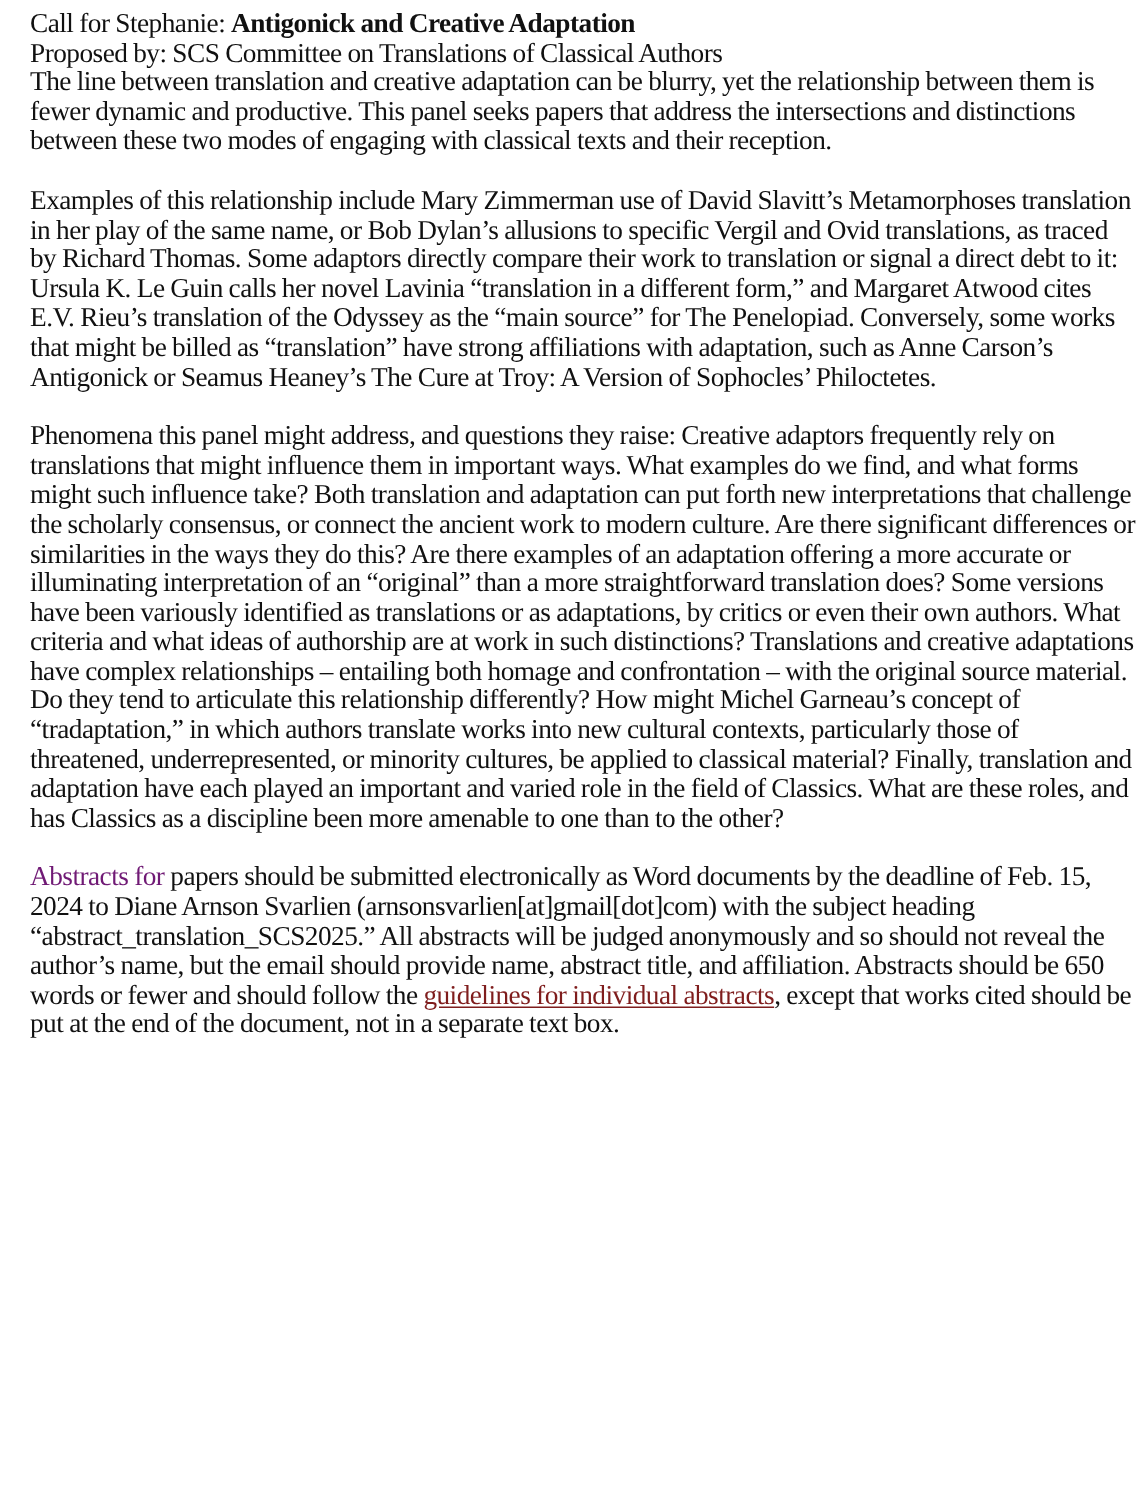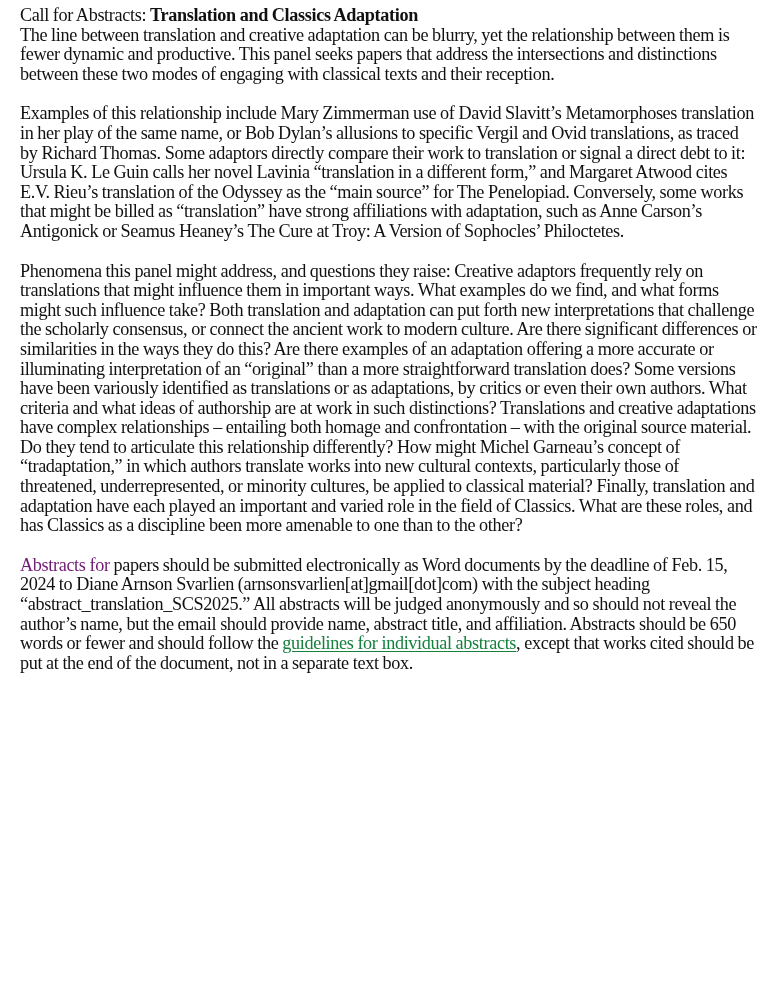--- a/index.html
+++ b/index.html
@@ -28,33 +28,34 @@
   .line-block {
     margin-bottom: 24px;
   }
   .para {
     margin-bottom: 20px !important;
   }
   .doc .b { font-weight: bold; }
   .doc .i { }
   .muted { color: #701a75; }
   a.link {
-    color: #15803d;
+    color: #7f1d1d;
     text-decoration: underline;
     text-underline-offset: 2px;
   }
 </style>
 </head>
 <body>
 
 <div class="doc">
 
-  <p class="line-block"><span>Call for Abstracts: </span><span class="b">Translation and Classics Adaptation</span></p>
+  <p class="line-block"><span>Call for Stephanie: </span><span class="b">Antigonick and Creative Adaptation</span></p>
 
 
+  <p class="line-block">Proposed by: SCS Committee on Translations of Classical Authors</p>
 
 
   <p class="para">The line between translation and creative adaptation can be blurry, yet the relationship between them is fewer dynamic and productive. This panel seeks papers that address the intersections and distinctions between these two modes of engaging with classical texts and their reception.</p>
 
   <p class="para"><span>Examples of this relationship include Mary Zimmerman use of David Slavitt’s </span><span class="i">Metamorphoses</span><span> translation in her play of the same name, or Bob Dylan’s allusions to specific Vergil and Ovid translations, as traced by Richard Thomas. Some adaptors directly compare their work to translation or signal a direct debt to it: Ursula K. Le Guin calls her novel </span><span class="i">Lavinia</span><span> “translation in a different form,” and Margaret Atwood cites E.V. Rieu’s translation of the </span><span class="i">Odyssey</span><span> as the “main source” for </span><span class="i">The Penelopiad</span><span>. Conversely, some works that might be billed as “translation” have strong affiliations with adaptation, such as Anne Carson’s </span><span class="i">Antigonick</span><span> or Seamus Heaney’s </span><span class="i">The Cure at Troy: A Version of Sophocles’ Philoctetes</span><span>.</span></p>
 
   <p class="para">Phenomena this panel might address, and questions they raise: Creative adaptors frequently rely on translations that might influence them in important ways. What examples do we find, and what forms might such influence take? Both translation and adaptation can put forth new interpretations that challenge the scholarly consensus, or connect the ancient work to modern culture. Are there significant differences or similarities in the ways they do this? Are there examples of an adaptation offering a more accurate or illuminating interpretation of an “original” than a more straightforward translation does? Some versions have been variously identified as translations or as adaptations, by critics or even their own authors. What criteria and what ideas of authorship are at work in such distinctions? Translations and creative adaptations have complex relationships – entailing both homage and confrontation – with the original source material. Do they tend to articulate this relationship differently? How might Michel Garneau’s concept of “tradaptation,” in which authors translate works into new cultural contexts, particularly those of threatened, underrepresented, or minority cultures, be applied to classical material? Finally, translation and adaptation have each played an important and varied role in the field of Classics. What are these roles, and has Classics as a discipline been more amenable to one than to the other?</p>
 
   <p class="para"><span class="muted">Abstracts for</span><span> papers should be submitted electronically as Word documents by the deadline of Feb. 15, 2024 to Diane Arnson Svarlien (arnsonsvarlien[at]gmail[dot]com) with the subject heading “abstract_translation_SCS2025.” All abstracts will be judged anonymously and so should not reveal the author’s name, but the email should provide name, abstract title, and affiliation. Abstracts should be 650 words or fewer and should follow the </span><a class="link" href="#">guidelines for individual abstracts</a><span>, except that works cited should be put at the end of the document, not in a separate text box.</span></p>
 

